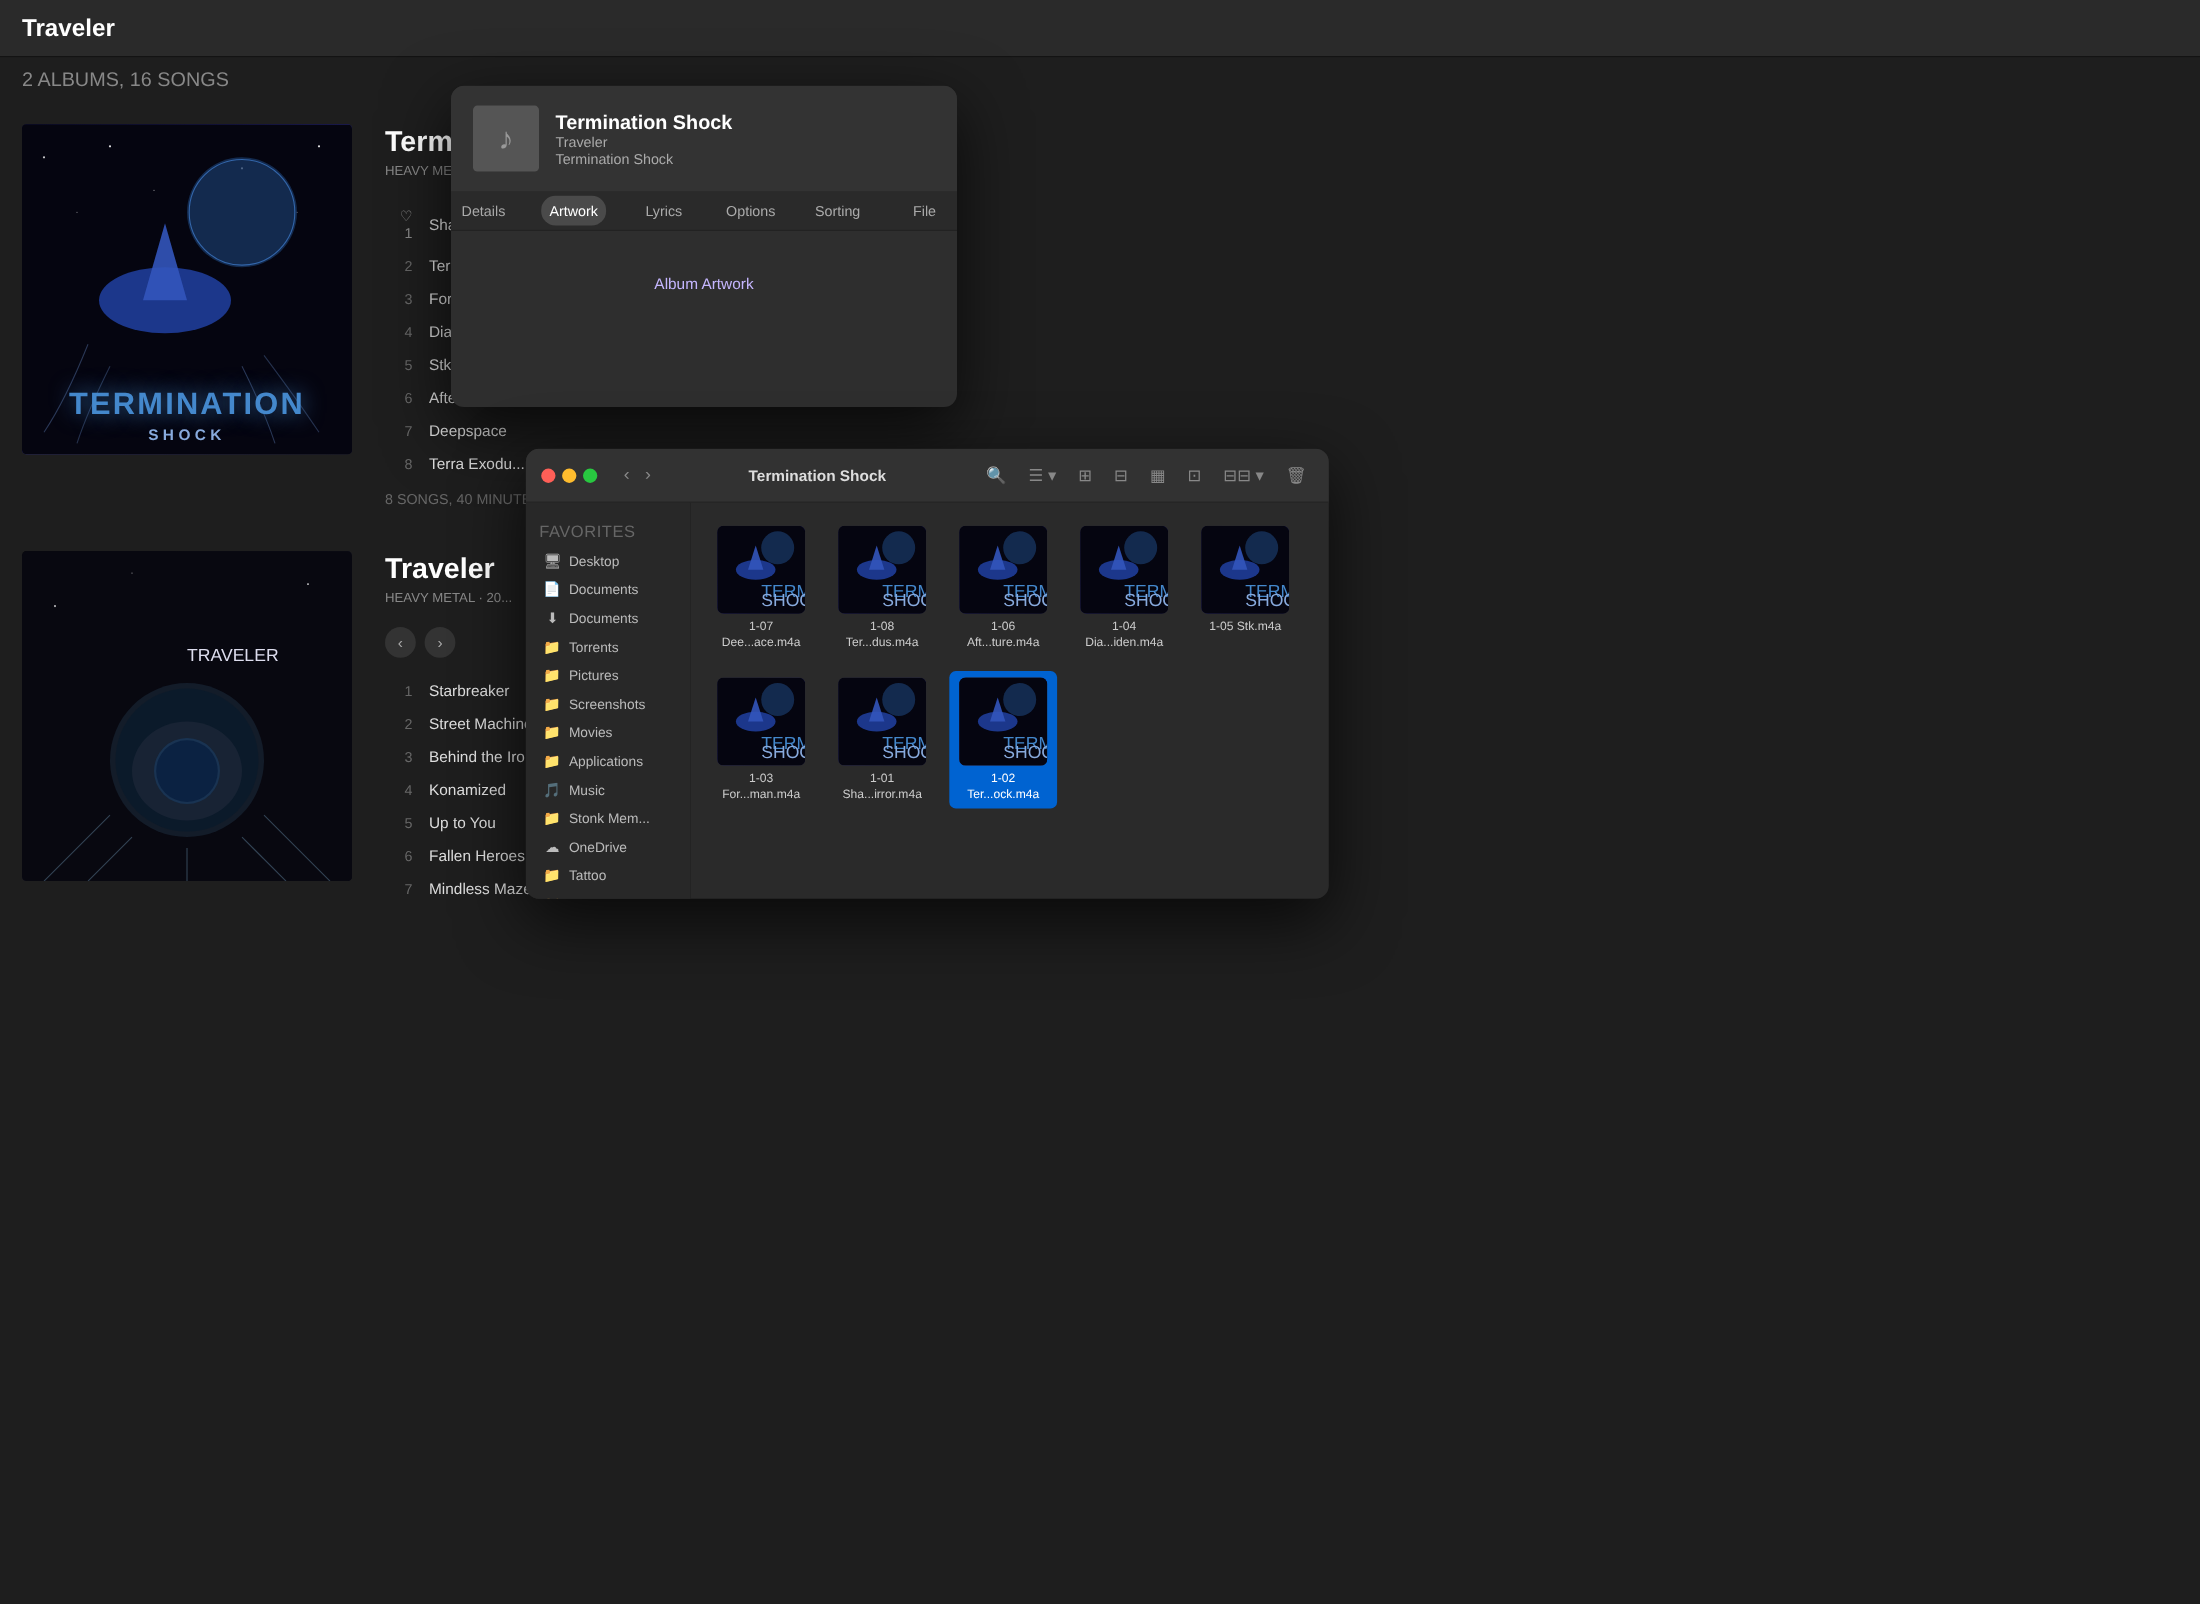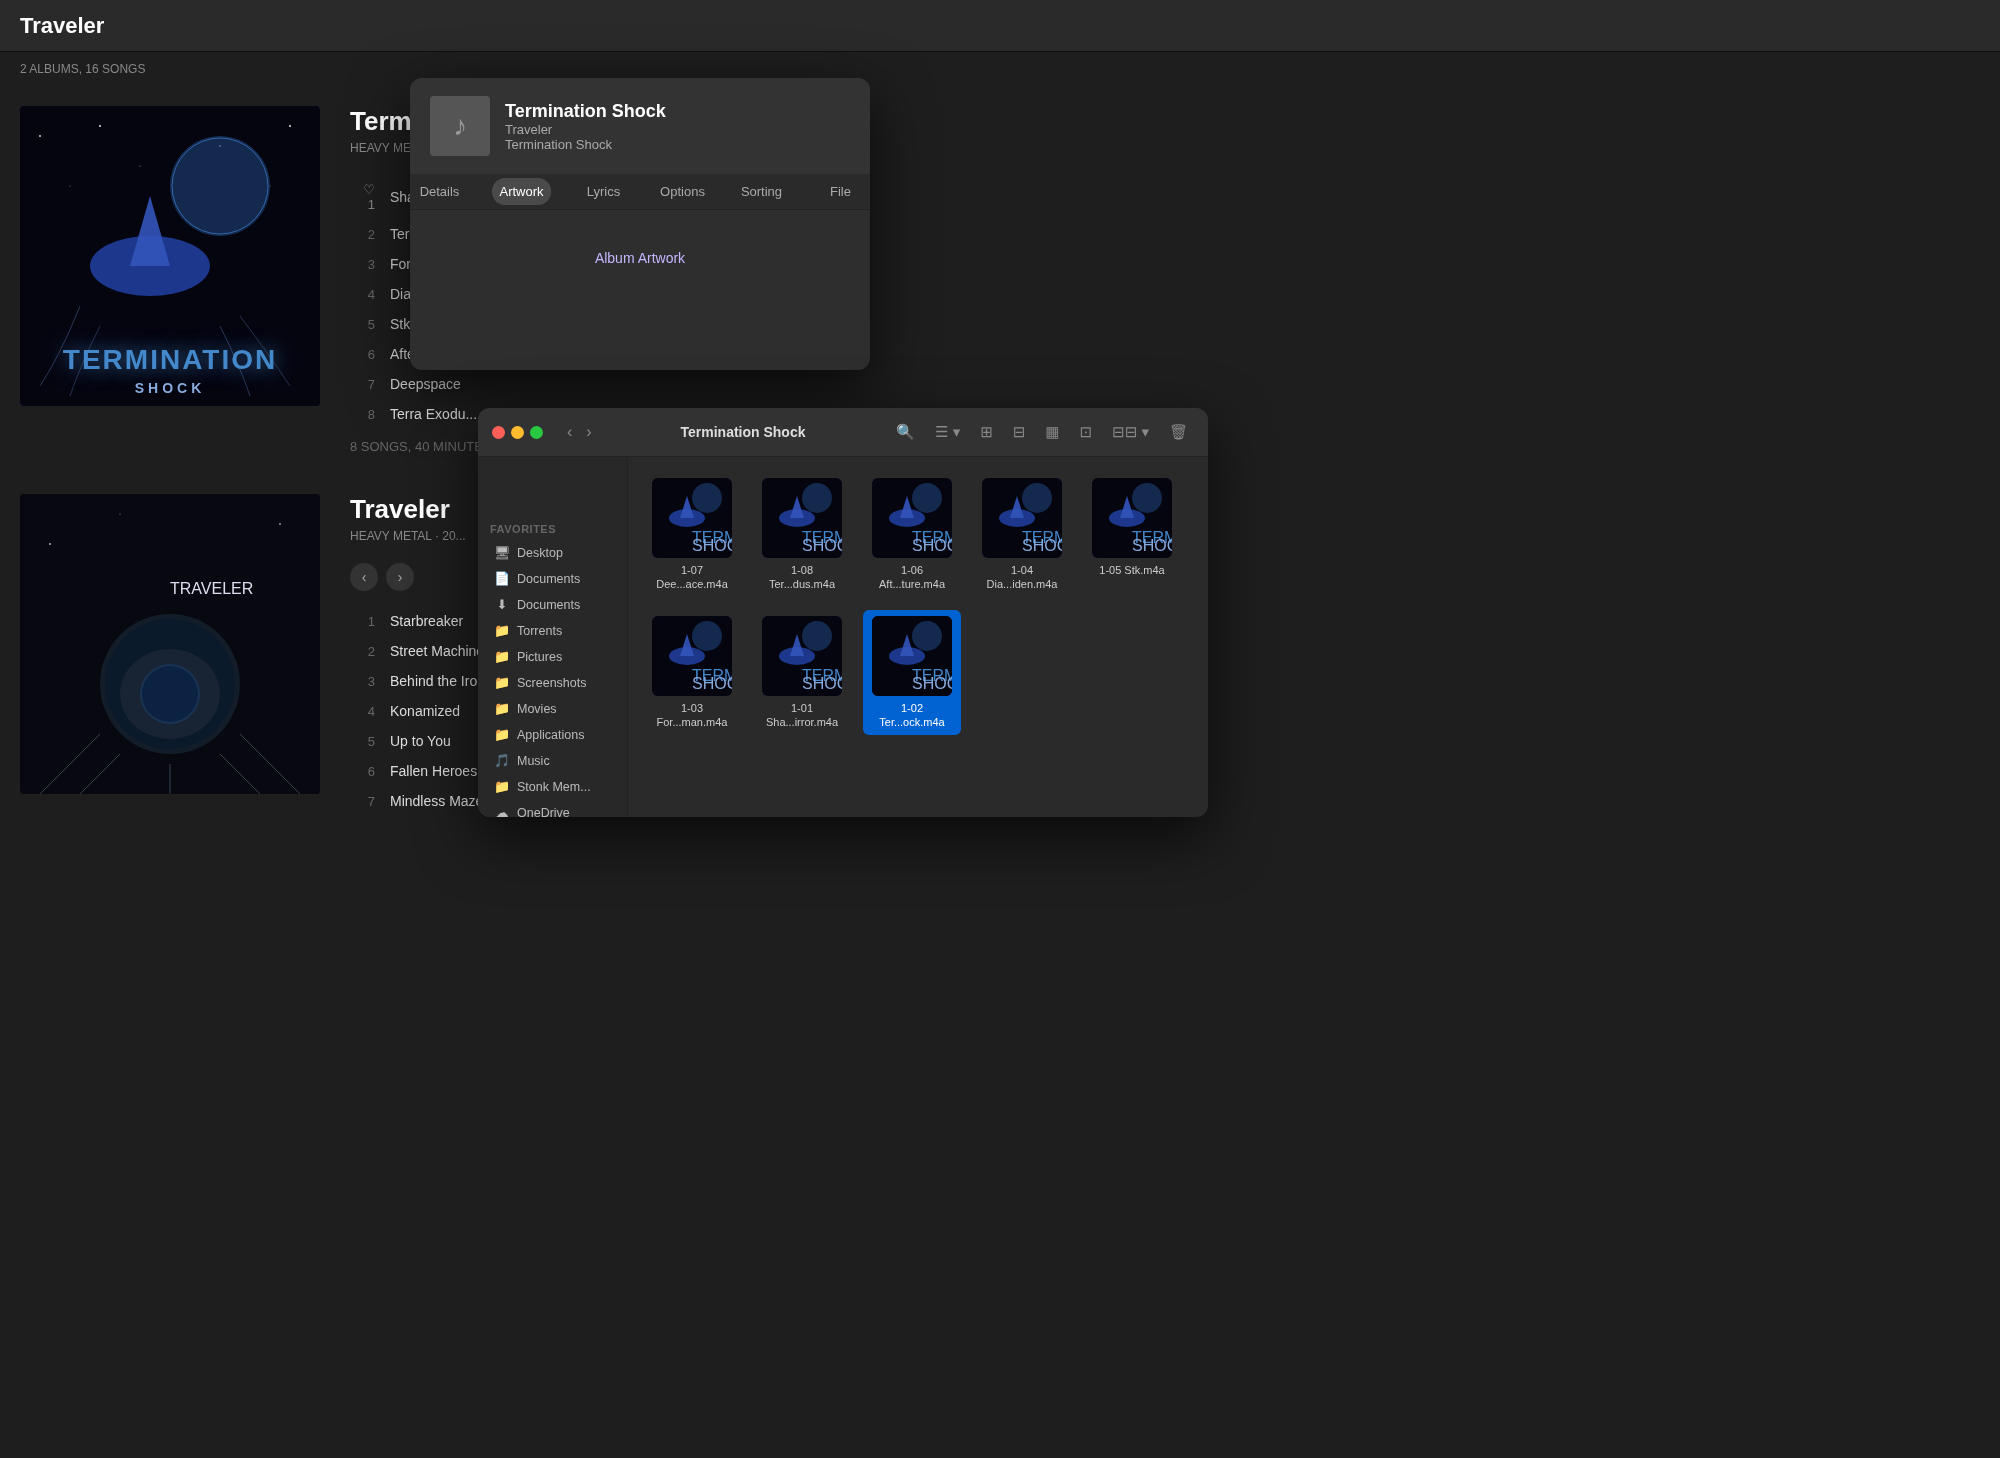--- a/index.html
+++ b/index.html
@@ -31,21 +31,21 @@
       border-bottom: 1px solid #111;
     }
 
     .titlebar-title {
       font-size: 22px;
       font-weight: 700;
       color: #fff;
     }
 
     .subtitle {
-      font-size: 12px;
+      font-size: 18px;
       color: #888;
       padding: 10px 20px;
     }
 
     .main-content {
       display: flex;
       padding: 20px;
       gap: 30px;
     }
 
@@ -334,27 +334,26 @@
     
     .finder-sidebar {
       width: 150px;
       background: #282828;
       border-right: 1px solid #222;
       padding: 10px 0;
       overflow-y: auto;
     }
 
     .sidebar-section-label {
-      font-size: 11px;
-      font-weight: 700;
+      font-size: 15px;
+      font-weight: 400;
       color: #666;
       text-transform: uppercase;
       padding: 8px 12px 4px;
       letter-spacing: 0.5px;
-      margin-top: 48px;
     }
 
     .sidebar-item {
       display: flex;
       align-items: center;
       padding: 5px 12px;
       gap: 7px;
       font-size: 12.5px;
       color: #bbb;
       cursor: pointer;

